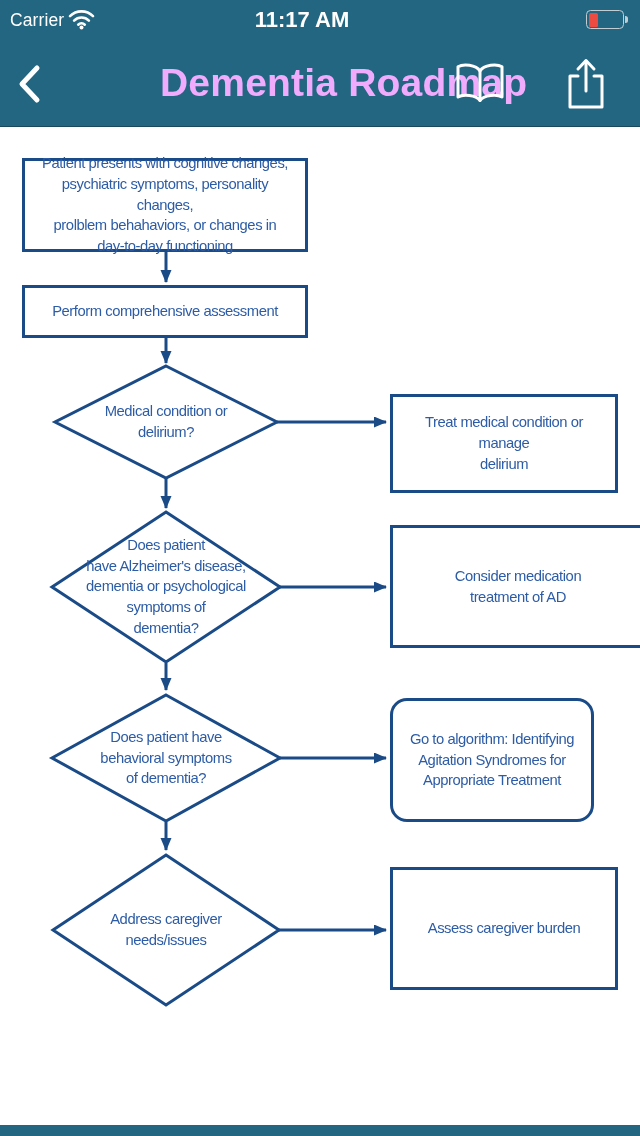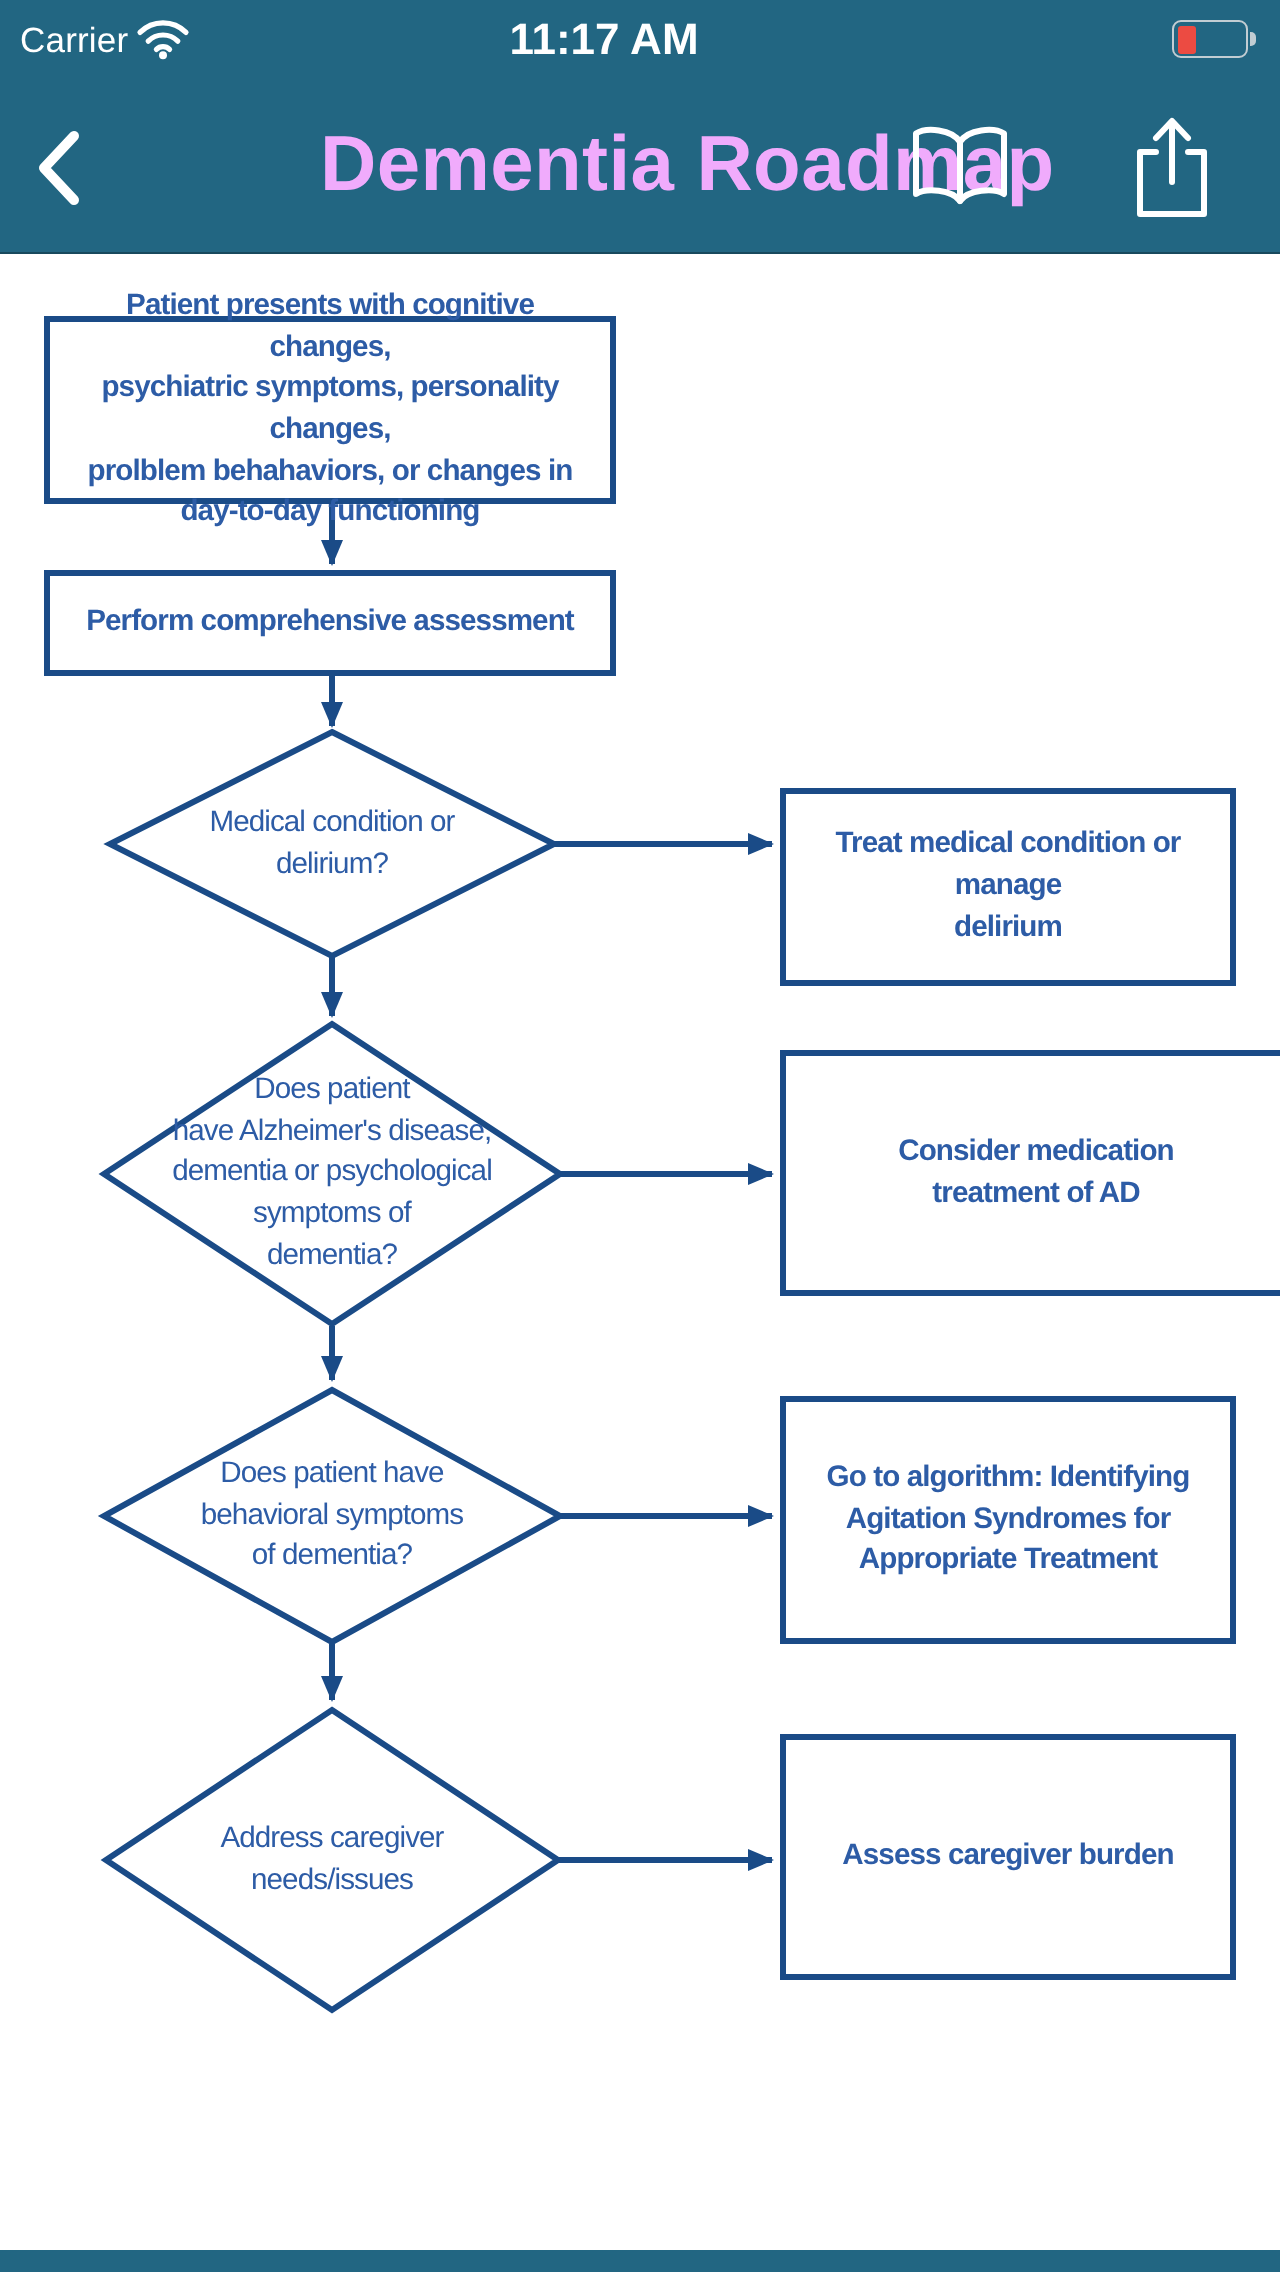--- a/index.html
+++ b/index.html
@@ -36,26 +36,26 @@
     font-size:39px;font-weight:700;color:#f0abfc;letter-spacing:.2px;white-space:nowrap;margin-left:48px;}
   .book-btn{left:450px;top:20px;width:60px;height:48px;}
   .share-btn{left:560px;top:17px;width:52px;height:54px;}
 
   
   .canvas{position:relative;flex:1 1 auto;background:#fff;overflow:hidden;}
   .flow-svg{position:absolute;left:0;top:0;}
   .node{position:absolute;display:flex;align-items:center;justify-content:center;
     text-align:center;color:var(--flowtext);font-size:14.8px;line-height:1.4;
     letter-spacing:-.45px;white-space:pre-line;}
-  .rect-node{border:3px solid var(--line);background:#fff;padding:14px;font-weight:bold;}
+  .rect-node{border:3px solid var(--line);background:#fff;padding:14px;}
   .n-start{left:22px;top:31px;width:286px;height:94px;}
   .n-assess{left:22px;top:158px;width:286px;height:53px;}
   .n-r1{left:390px;top:223px;width:228px;height:99px;margin-top:44px;}
   .n-r2{left:390px;top:398px;width:256px;height:123px;}
-  .n-r3{left:390px;top:571px;width:228px;height:124px;}
+  .n-r3{left:390px;top:571px;width:204px;height:124px;border-radius:17px;}
   .n-r4{left:390px;top:740px;width:228px;height:123px;}
   .diamond-label{transform:translate(-50%,-50%);}
   .n-d1{left:166px;top:295px;width:180px;}
   .n-d2{left:166px;top:460px;width:214px;}
   .n-d3{left:166px;top:631px;width:196px;}
   .n-d4{left:166px;top:803px;width:180px;}
 
   
   .bottom-bar{height:11px;flex:0 0 auto;background:var(--teal);}
 </style>

